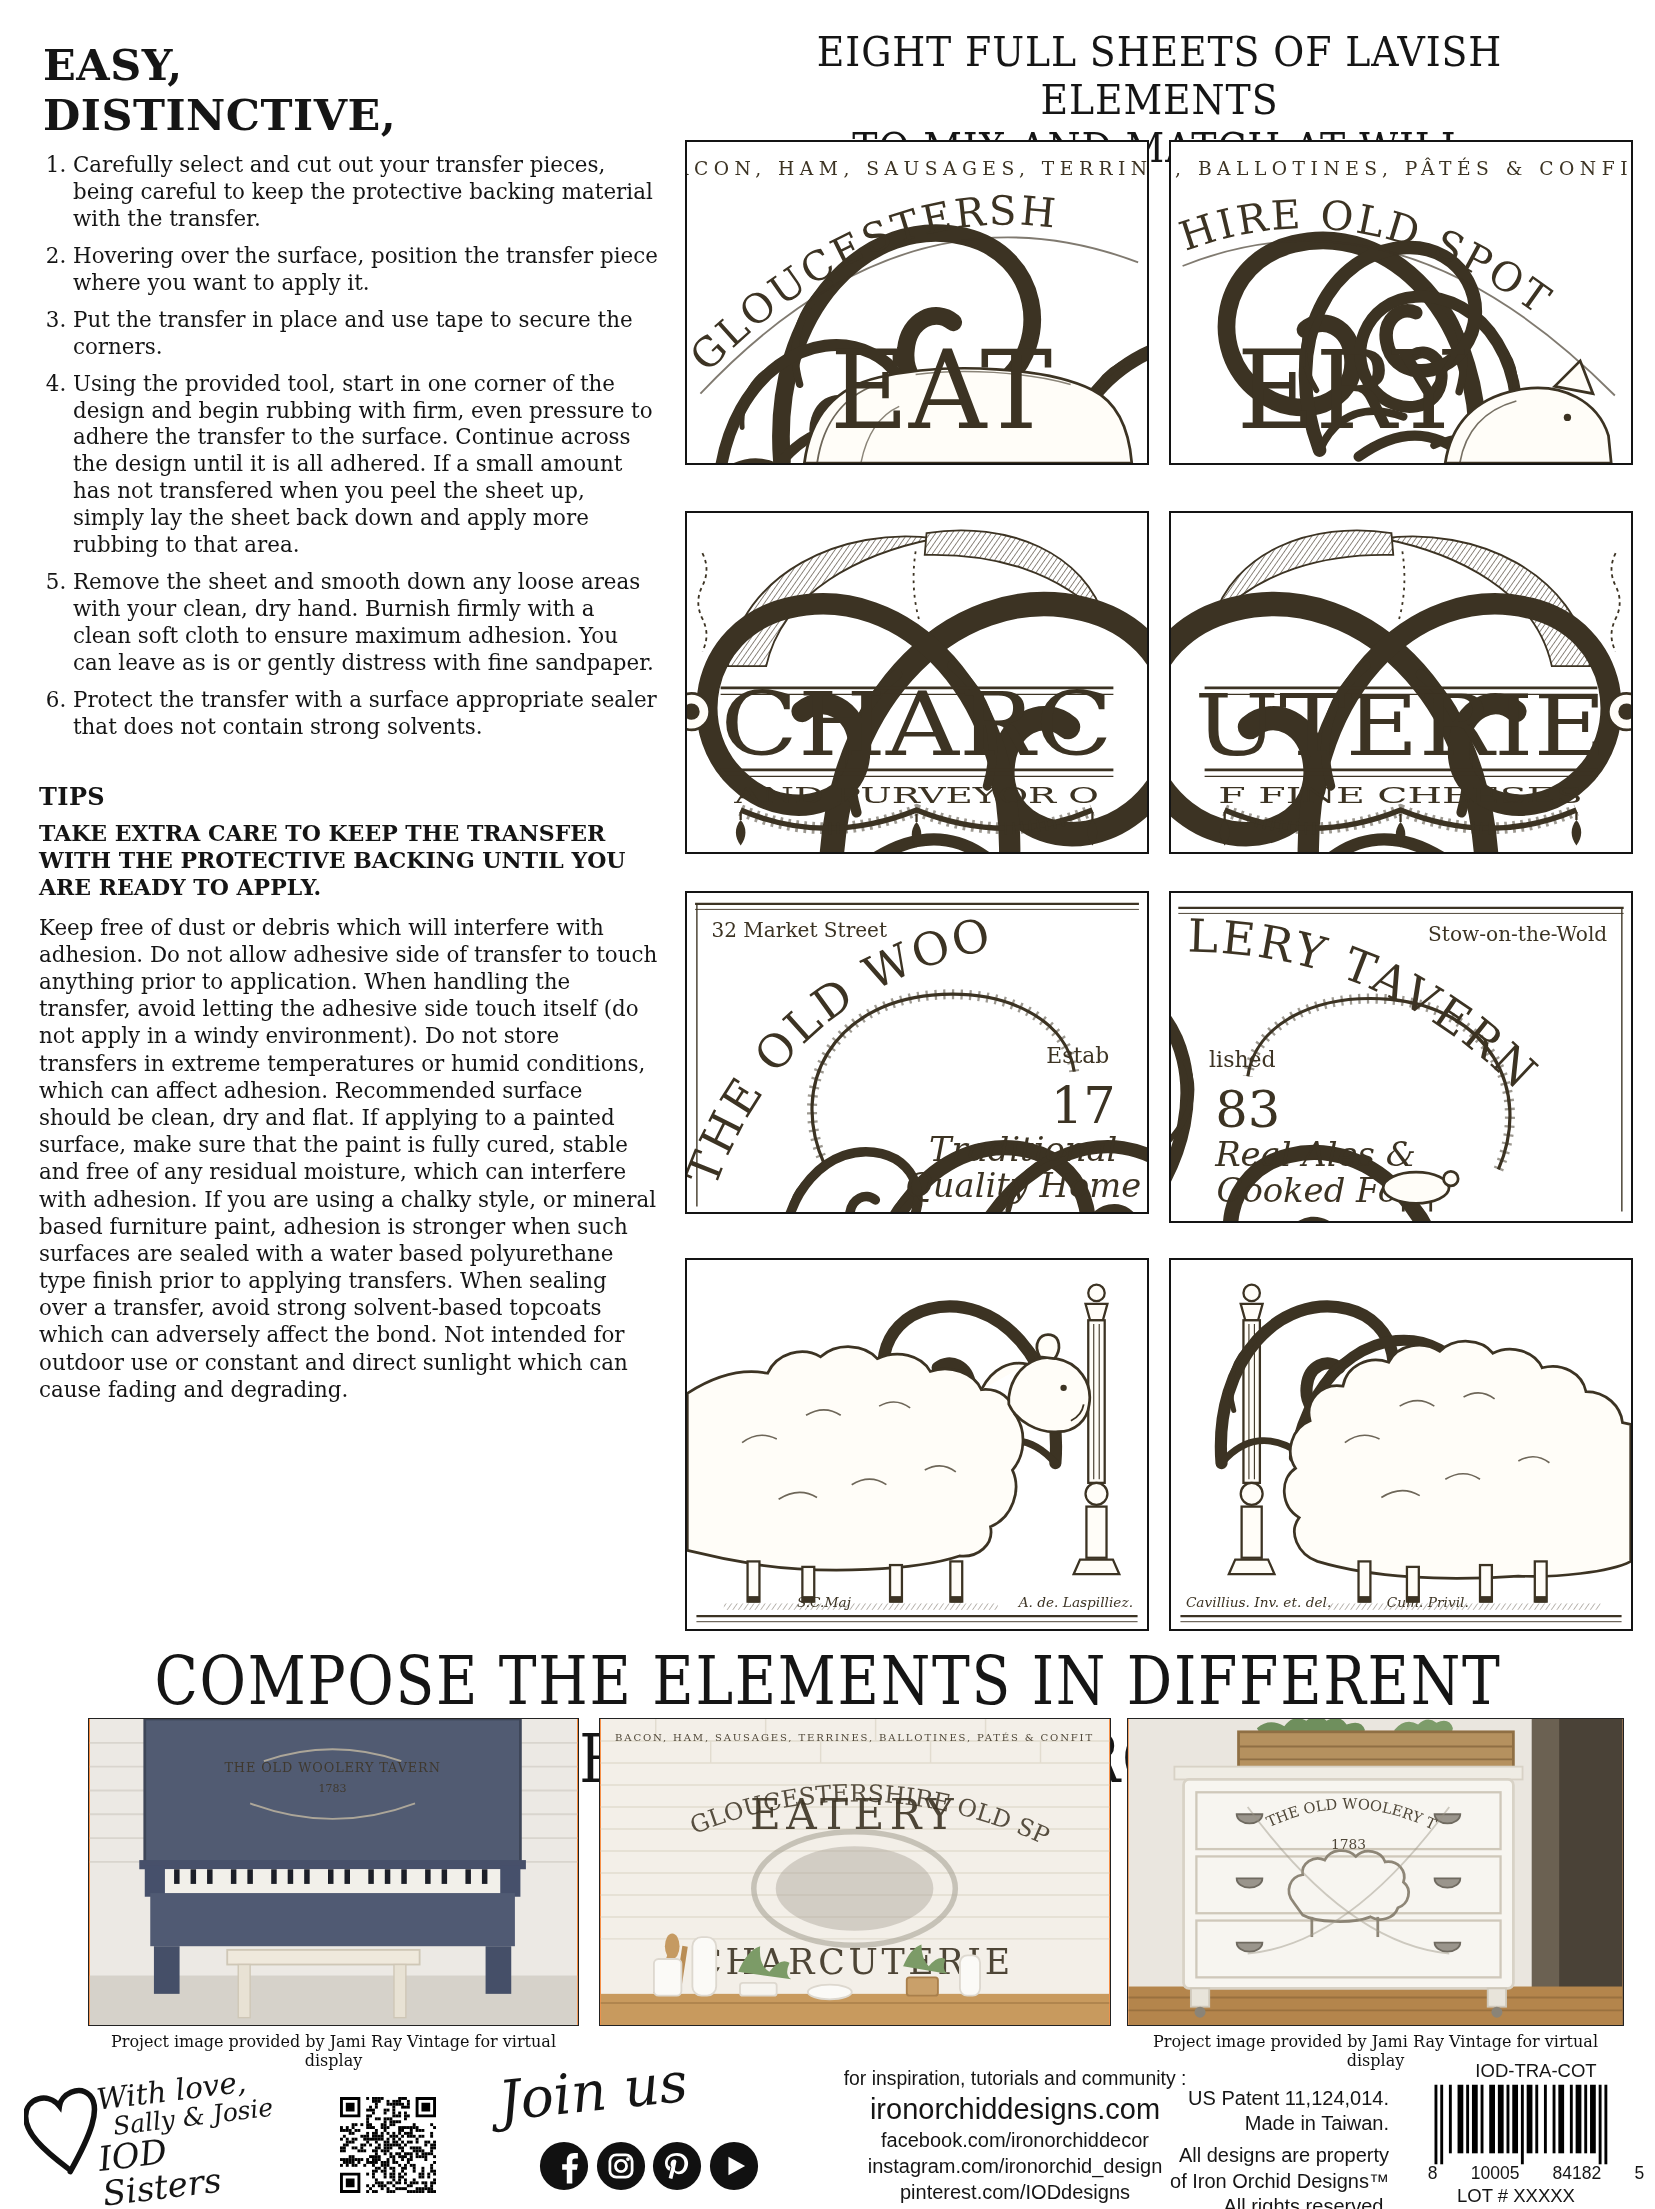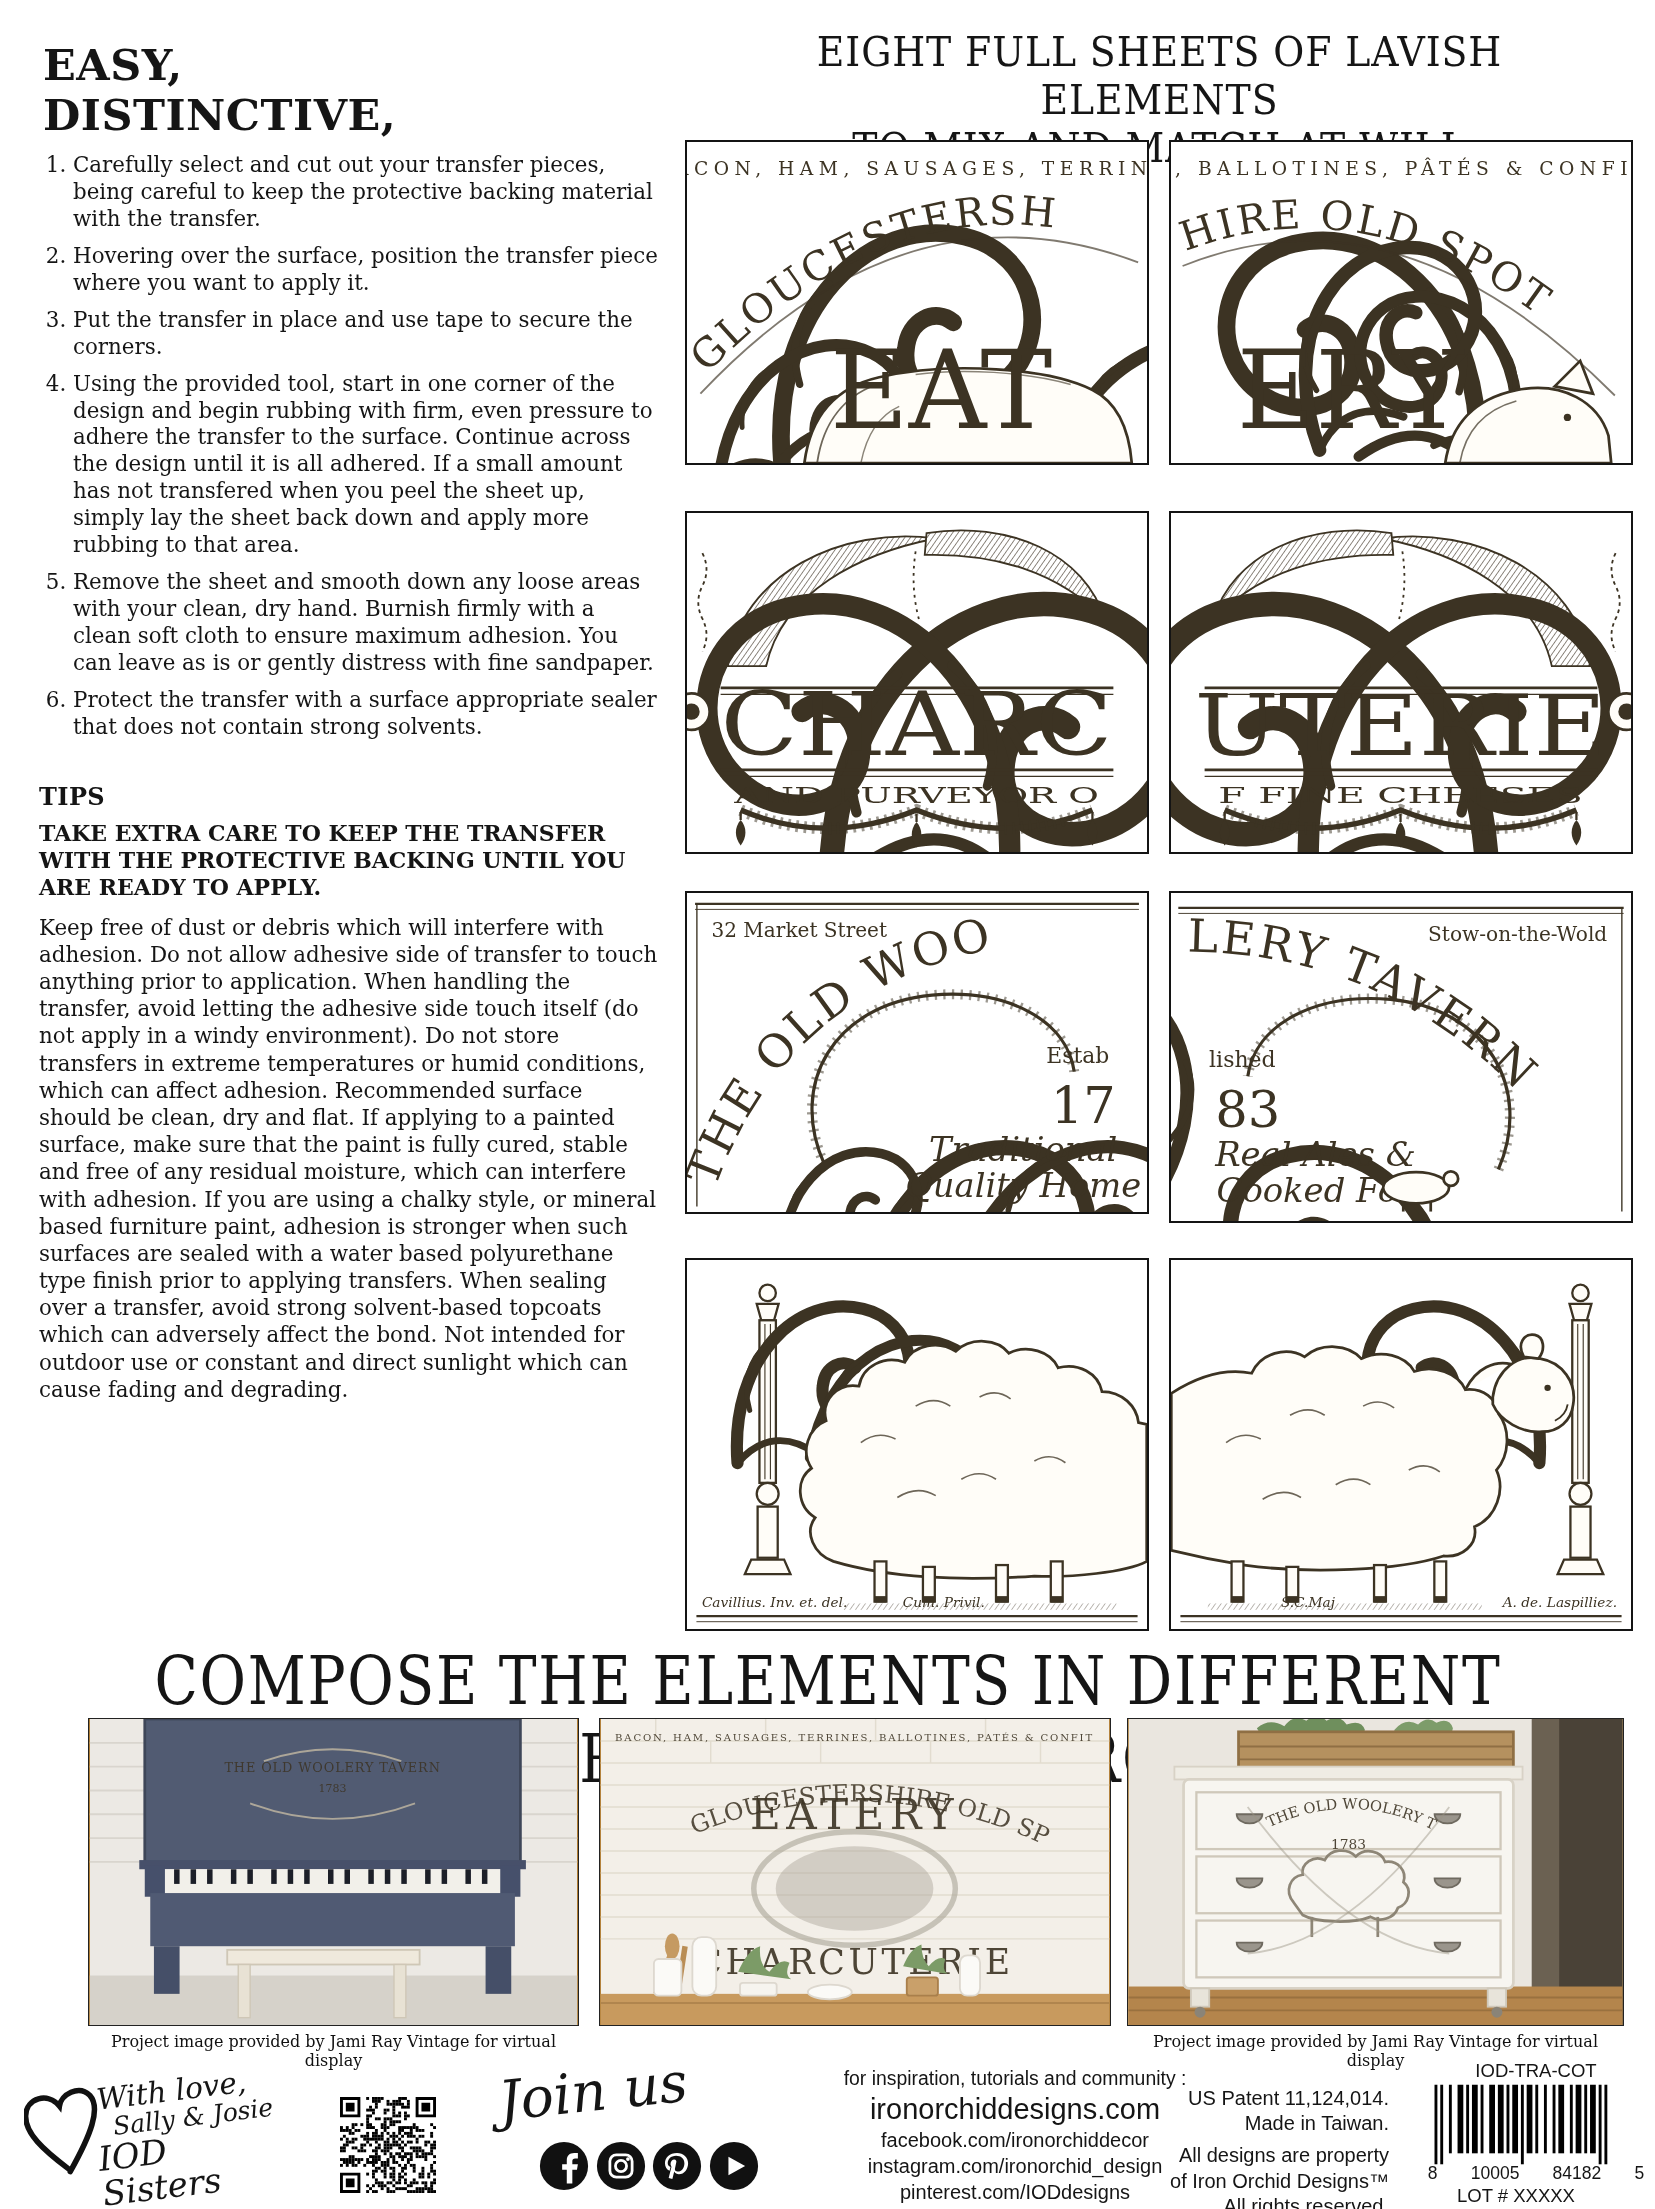--- a/index.html
+++ b/index.html
@@ -28,21 +28,21 @@
   svg text{fill:#3c3323;font-family:"DejaVu Serif","Liberation Serif",serif;}
   .ln{fill:none;stroke:#3c3323;}
   .engr{fill:#fffdf8;stroke:#3c3323;stroke-width:3;}
   .engrh{fill:url(#hatch);stroke:#3c3323;stroke-width:2;}
   .script{font-style:italic;}
 
   
   .compose-heading{position:absolute;left:0;top:1641px;width:1656px;margin:0;text-align:center;
                    font-weight:400;font-size:61px;letter-spacing:1.8px;
                    transform:scale(.93,1.1);transform-origin:center top;}
-  .photo{position:absolute;margin:0;border:1.8px solid #222;box-sizing:border-box;background:#a16207;}
+  .photo{position:absolute;margin:0;border:1.8px solid #222;box-sizing:border-box;background:#f97316;}
   .photo svg{display:block;width:100%;height:100%;}
   .caption{position:absolute;font-size:16px;text-align:center;color:#111;}
 
   
   .footer-text{font-family:"Liberation Sans","DejaVu Sans",sans-serif;}
   .sig{position:absolute;left:24px;top:2071px;width:268px;height:137px;}
   .sig-heart{position:absolute;left:0;top:5.5px;}
   .sig-lines{position:absolute;left:78px;top:1.8px;transform:rotate(-7deg);font-style:italic;line-height:1.04;}
   .sig-l1{font-size:29.5px;}
   .sig-l2{font-size:25px;margin-left:13px;}
@@ -311,52 +311,20 @@
             <line x1="254" y1="333" x2="254" y2="344" class="ln" stroke-width="3"></line>
             <line x1="284" y1="333" x2="284" y2="344" class="ln" stroke-width="3"></line>
           </g>
         </svg>
       </figure>
     </div>
 
     <div class="panel-row">
       <figure class="panel" style="width:464px;height:373px">
         <svg viewBox="0 0 503 404">
-          <g transform="translate(58,24)">
-              <use href="#baluster" width="60" height="340"></use>
-            </g>
-          <g transform="translate(10,18) scale(0.55)">
-              <use href="#curl"></use>
-            </g>
-          <g transform="translate(140,26) scale(0.5) rotate(14)">
-              <use href="#curl"></use>
-            </g>
-          <path d="M 160 330 C 138 322 128 298 140 282 C 120 270 118 240 136 228 C 124 210 132 184 152 176 C 146 154 164 134 188 138 C 192 116 216 104 238 112 C 248 92 276 88 294 100 C 310 84 340 86 352 102 C 372 92 398 100 406 118 C 428 112 450 124 454 144 C 476 144 492 160 494 178 L 503 180 L 503 330 C 480 342 420 348 380 346 C 300 352 220 348 160 330 Z" class="engr"></path>
-          <path d="M 190 200 q 18 -14 38 -4 M 250 160 q 20 -12 38 0 M 320 150 q 18 -10 34 2 M 230 260 q 22 -14 42 -2 M 300 240 q 20 -12 38 0 M 380 220 q 18 -10 34 2" class="ln" stroke-width="1.8" opacity=".75"></path>
-          <g fill="#fffdf8" stroke="#3c3323" stroke-width="2.5">
-            <rect x="205" y="330" width="13" height="44"></rect>
-            <rect x="258" y="336" width="13" height="38"></rect>
-            <rect x="338" y="334" width="13" height="40"></rect>
-            <rect x="398" y="330" width="13" height="44"></rect>
-          </g>
-          <g fill="#3c3323">
-            <rect x="205" y="368" width="13" height="7"></rect>
-              <rect x="258" y="368" width="13" height="7"></rect>
-            <rect x="338" y="368" width="13" height="7"></rect>
-              <rect x="398" y="368" width="13" height="7"></rect>
-          </g>
-          <rect x="170" y="376" width="300" height="7" fill="url(#hatch)" opacity=".6"></rect>
-          <text x="16" y="380" font-size="15" class="script">Cavillius. Inv. et. del.</text>
-          <text x="236" y="380" font-size="15" class="script">Cum. Privil.</text>
-          <line x1="10" y1="390" x2="493" y2="390" class="ln" stroke-width="2.5"></line>
-          <line x1="10" y1="396" x2="493" y2="396" class="ln" stroke-width="1"></line>
-        </svg>
-      </figure>
-      <figure class="panel" style="width:464px;height:373px">
-        <svg viewBox="0 0 503 404">
           <g transform="translate(418,24)">
               <use href="#baluster" width="60" height="340"></use>
             </g>
           <g transform="translate(448,18) scale(-0.55,0.55)">
               <use href="#curl"></use>
             </g>
           <path d="M 0 146 C 28 128 58 118 88 124 C 98 102 126 94 146 106 C 164 90 194 92 208 108 C 230 98 256 104 266 122 C 288 114 314 124 322 142 C 342 140 356 152 358 168 C 372 186 370 214 356 230 C 366 252 356 282 332 292 C 336 312 318 326 298 324 C 250 340 150 344 80 334 C 40 328 0 318 0 318 Z" class="engr"></path>
           <path d="M 322 142 C 334 118 354 110 372 114" class="engr"></path>
           <path d="M 352 150 C 356 120 380 102 404 108 C 428 112 444 134 440 158 C 438 176 424 188 406 188 C 384 190 360 176 352 158 Z" class="engr"></path>
           <path d="M 386 106 C 378 92 386 80 398 82 C 408 84 410 98 402 108 Z" class="engr"></path>
@@ -371,20 +339,52 @@
           </g>
           <g fill="#3c3323">
             <rect x="66" y="368" width="13" height="7"></rect>
               <rect x="126" y="368" width="13" height="7"></rect>
             <rect x="222" y="368" width="13" height="7"></rect>
               <rect x="288" y="368" width="13" height="7"></rect>
           </g>
           <rect x="40" y="376" width="300" height="7" fill="url(#hatch)" opacity=".6"></rect>
           <text x="120" y="380" font-size="15" class="script">S.C.Maj</text>
           <text x="488" y="380" text-anchor="end" font-size="15" class="script">A. de. Laspilliez.</text>
+          <line x1="10" y1="390" x2="493" y2="390" class="ln" stroke-width="2.5"></line>
+          <line x1="10" y1="396" x2="493" y2="396" class="ln" stroke-width="1"></line>
+        </svg>
+      </figure>
+      <figure class="panel" style="width:464px;height:373px">
+        <svg viewBox="0 0 503 404">
+          <g transform="translate(58,24)">
+              <use href="#baluster" width="60" height="340"></use>
+            </g>
+          <g transform="translate(10,18) scale(0.55)">
+              <use href="#curl"></use>
+            </g>
+          <g transform="translate(140,26) scale(0.5) rotate(14)">
+              <use href="#curl"></use>
+            </g>
+          <path d="M 160 330 C 138 322 128 298 140 282 C 120 270 118 240 136 228 C 124 210 132 184 152 176 C 146 154 164 134 188 138 C 192 116 216 104 238 112 C 248 92 276 88 294 100 C 310 84 340 86 352 102 C 372 92 398 100 406 118 C 428 112 450 124 454 144 C 476 144 492 160 494 178 L 503 180 L 503 330 C 480 342 420 348 380 346 C 300 352 220 348 160 330 Z" class="engr"></path>
+          <path d="M 190 200 q 18 -14 38 -4 M 250 160 q 20 -12 38 0 M 320 150 q 18 -10 34 2 M 230 260 q 22 -14 42 -2 M 300 240 q 20 -12 38 0 M 380 220 q 18 -10 34 2" class="ln" stroke-width="1.8" opacity=".75"></path>
+          <g fill="#fffdf8" stroke="#3c3323" stroke-width="2.5">
+            <rect x="205" y="330" width="13" height="44"></rect>
+            <rect x="258" y="336" width="13" height="38"></rect>
+            <rect x="338" y="334" width="13" height="40"></rect>
+            <rect x="398" y="330" width="13" height="44"></rect>
+          </g>
+          <g fill="#3c3323">
+            <rect x="205" y="368" width="13" height="7"></rect>
+              <rect x="258" y="368" width="13" height="7"></rect>
+            <rect x="338" y="368" width="13" height="7"></rect>
+              <rect x="398" y="368" width="13" height="7"></rect>
+          </g>
+          <rect x="170" y="376" width="300" height="7" fill="url(#hatch)" opacity=".6"></rect>
+          <text x="16" y="380" font-size="15" class="script">Cavillius. Inv. et. del.</text>
+          <text x="236" y="380" font-size="15" class="script">Cum. Privil.</text>
           <line x1="10" y1="390" x2="493" y2="390" class="ln" stroke-width="2.5"></line>
           <line x1="10" y1="396" x2="493" y2="396" class="ln" stroke-width="1"></line>
         </svg>
       </figure>
     </div>
   </div>
 
   <h2 class="compose-heading">COMPOSE THE ELEMENTS IN DIFFERENT WAYS FOR DIFFERENT PROJECTS</h2>
 
   <figure class="photo" style="left:88px;top:1718px;width:491px;height:308px">

